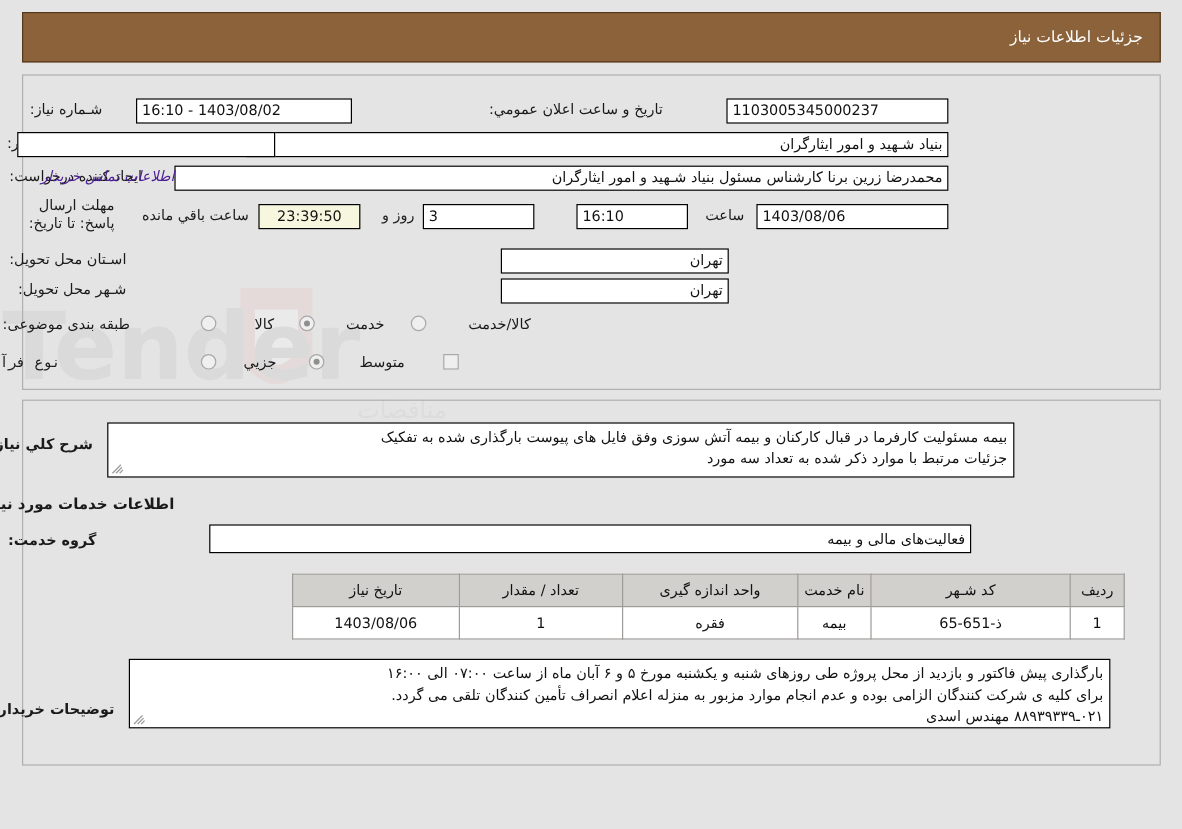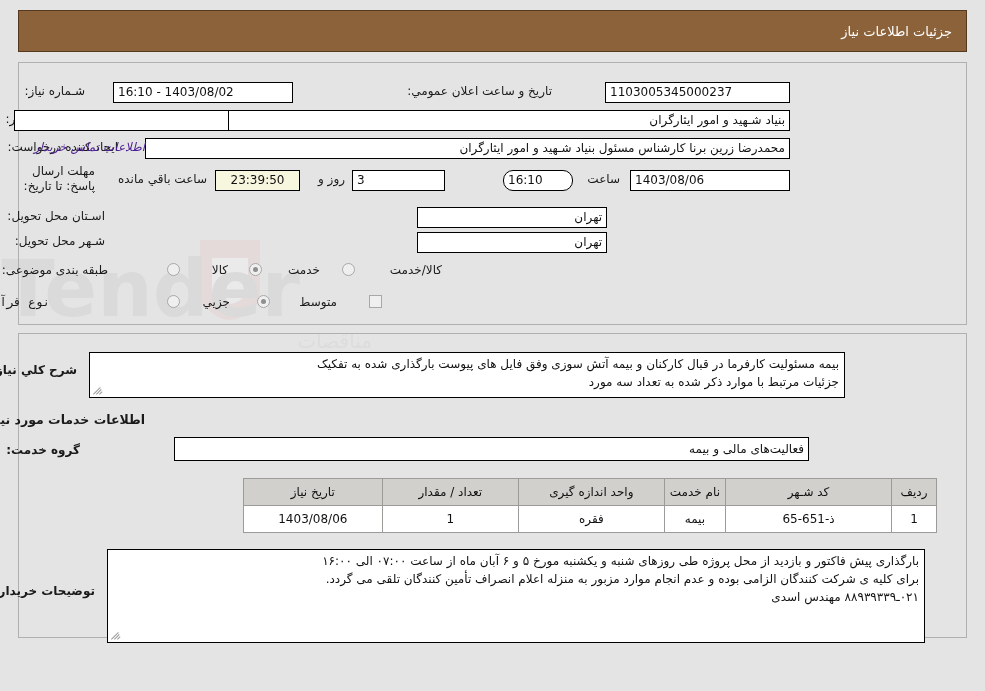--- a/index.html
+++ b/index.html
@@ -228,21 +228,21 @@
   <div class="fld" style="top:110px; right:195px; width:585px;">بنیاد شـهید و امور ایثارگران</div>
   <div class="fld" style="top:110px; right:756px; width:215px;"></div>
 
   <div class="lbl" style="top:140px; right:867px; width:113px;">ایجاد کننده درخواست:</div>
   <div class="fld" style="top:138px; right:195px; width:645px;">محمدرضا زرین برنا کارشناس مسئول  بنیاد شـهید و امور ایثارگران</div>
   <div class="lbl link" style="top:140px; right:838px; width:115px; text-align:center;">اطلاعات تماس خریدار</div>
 
   <div class="lbl" style="top:164px; right:890px; width:90px; white-space:normal; line-height:15px;">مهلت ارسال پاسخ: تا تاریخ:</div>
   <div class="fld center" style="top:170px; right:195px; width:160px;">1403/08/06</div>
   <div class="lbl" style="top:172px; right:365px; width:40px;">ساعت</div>
-  <div class="fld center" style="top:170px; right:412px; width:70px;border-radius:10px;">16:10</div>
+  <div class="fld center" style="top:170px; right:412px; width:93px;">16:10</div>
   <div class="fld center" style="top:170px; right:540px; width:93px;">3</div>
   <div class="lbl" style="top:172px; right:640px; width:40px;">روز و</div>
   <div class="fld timer" style="top:170px; right:685px; width:85px;">23:39:50</div>
   <div class="lbl" style="top:172px; right:778px; width:105px;">ساعت باقي مانده</div>
 
   <div class="lbl" style="top:209px; right:880px; width:100px;">اسـتان محل تحویل:</div>
   <div class="fld" style="top:207px; right:378px; width:190px;">تهران</div>
 
   <div class="lbl" style="top:234px; right:880px; width:100px;">شـهر محل تحویل:</div>
   <div class="fld" style="top:232px; right:378px; width:190px;">تهران</div>
@@ -301,21 +301,21 @@
         <td>ذ-651-65</td>
         <td>بیمه</td>
         <td>فقره</td>
         <td>1</td>
         <td>1403/08/06</td>
       </tr>
     </tbody>
   </table>
 
   <div class="lbl bold" style="top:584px; right:890px; width:90px;">توضیحات خریدار:</div>
-  <div class="tarea" style="top:549px; right:60px; width:818px; height:94px;">
+  <div class="tarea" style="top:549px; right:60px; width:818px; height:58px;">
     <span style="white-space:pre-line; display:block;">بارگذاری پیش فاکتور و بازدید از محل پروژه طی روزهای شنبه و یکشنبه مورخ ۵ و ۶ آبان ماه از ساعت ۰۷:۰۰ الی ۱۶:۰۰
 برای کلیه ی شرکت کنندگان الزامی بوده و عدم انجام موارد مزبور به منزله اعلام انصراف تأمین کنندگان تلقی می گردد.
 ۰۲۱ـ۸۸۹۳۹۳۳۹ مهندس اسدی</span>
     <span class="grip">
         <i></i>
         <i></i>
         <i></i>
       </span>
   </div>
 

